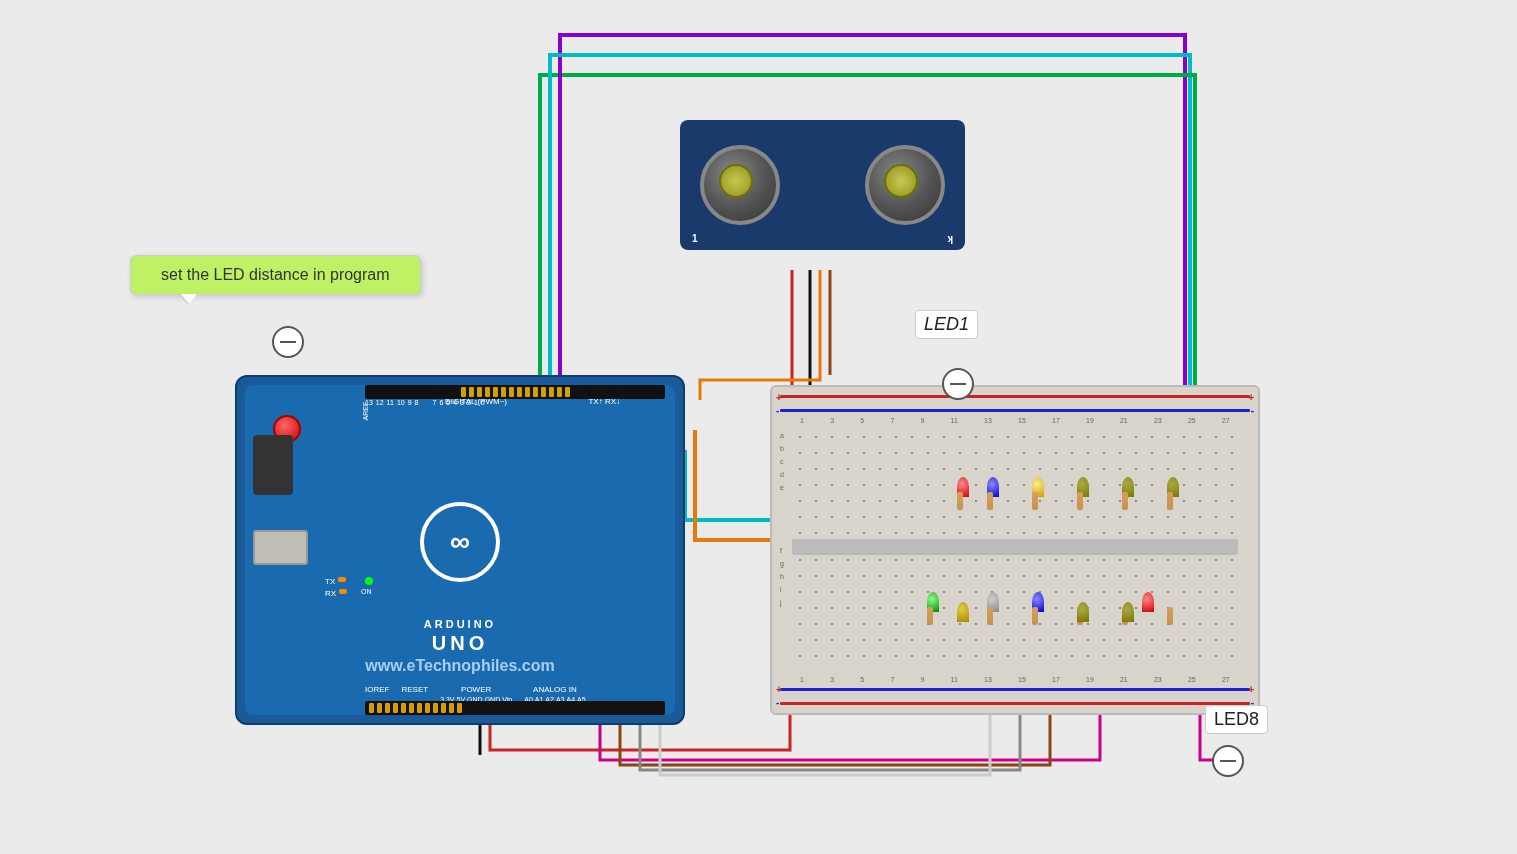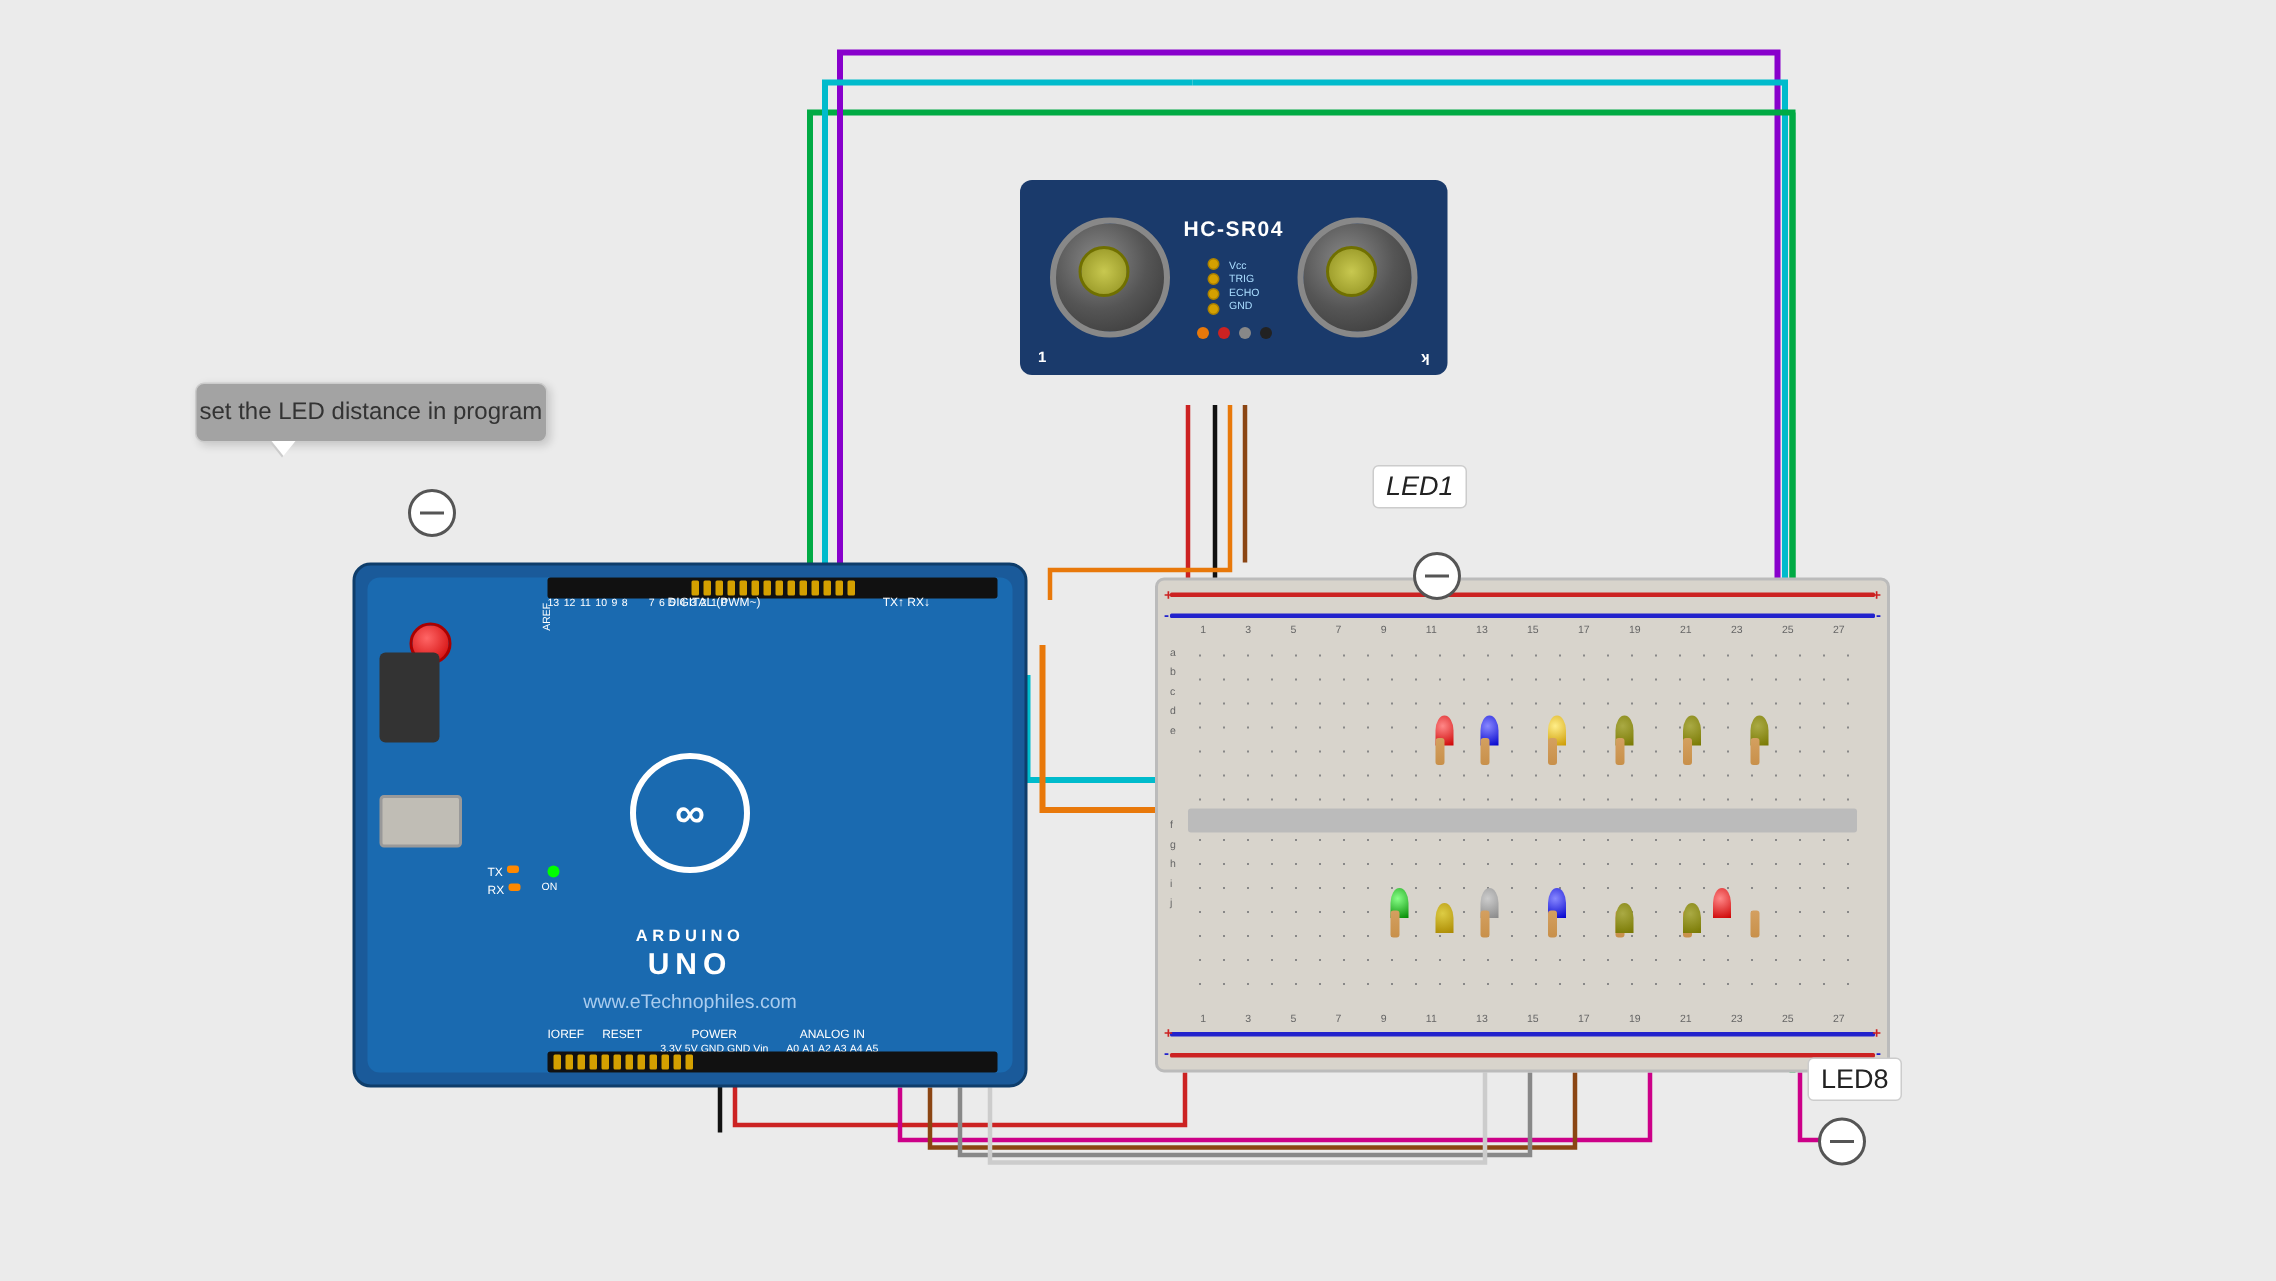--- a/index.html
+++ b/index.html
@@ -18,24 +18,24 @@
       height: 854px;
       position: relative;
       background: #ebebeb;
     }
 
     
     .tooltip-bubble {
       position: absolute;
       left: 130px;
       top: 255px;
-      background: #a3a3a3;
+      background: #bef264;
       border: 1px solid #ccc;
       border-radius: 6px;
-      padding: 10px 2px;
+      padding: 10px 30px;
       font-size: 16px;
       color: #333;
       white-space: nowrap;
       box-shadow: 2px 2px 6px rgba(0,0,0,0.15);
     }
     .tooltip-bubble::after {
       content: '';
       position: absolute;
       bottom: -10px;
       left: 50px;
@@ -325,43 +325,20 @@
 
     <path d="M 1195 75 L 1195 400 L 1195 715" fill="none" stroke="#00aa44" stroke-width="4"></path>
 
     <path d="M 480 720 L 480 755" fill="none" stroke="#111" stroke-width="3"></path>
 
     <path d="M 1200 715 L 1200 760 L 1215 760" fill="none" stroke="#cc0088" stroke-width="3"></path>
   </svg>
 
   <div class="sensor">
     <div class="sensor-eye"></div>
-    <div style="display:flex;flex-direction:column;align-items:center;gap:4px;flex:1;">
-      <div style="color:white;font-size:14px;font-weight:bold;letter-spacing:1px;">HC-SR04</div>
-      <div style="display:flex;gap:6px;margin-top:8px;">
-        <div style="display:flex;flex-direction:column;align-items:center;gap:2px;">
-          <div style="width:8px;height:8px;background:#d4a000;border-radius:50%;border:1px solid #aa8000;"></div>
-          <div style="width:8px;height:8px;background:#d4a000;border-radius:50%;border:1px solid #aa8000;"></div>
-          <div style="width:8px;height:8px;background:#d4a000;border-radius:50%;border:1px solid #aa8000;"></div>
-          <div style="width:8px;height:8px;background:#d4a000;border-radius:50%;border:1px solid #aa8000;"></div>
-        </div>
-        <div style="display:flex;flex-direction:column;gap:2px;justify-content:center;">
-          <div style="font-size:7px;color:#aaddff;">Vcc</div>
-          <div style="font-size:7px;color:#aaddff;">TRIG</div>
-          <div style="font-size:7px;color:#aaddff;">ECHO</div>
-          <div style="font-size:7px;color:#aaddff;">GND</div>
-        </div>
-      </div>
-      <div style="display:flex;gap:6px;margin-top:4px;">
-        <div style="width:8px;height:8px;background:#e8780a;border-radius:50%;"></div>
-        <div style="width:8px;height:8px;background:#cc2222;border-radius:50%;"></div>
-        <div style="width:8px;height:8px;background:#888;border-radius:50%;"></div>
-        <div style="width:8px;height:8px;background:#222;border-radius:50%;"></div>
-      </div>
-    </div>
     <div class="sensor-eye"></div>
 
     <div style="position:absolute;bottom:6px;left:12px;color:white;font-size:10px;font-weight:bold;">1</div>
     <div style="position:absolute;bottom:6px;right:12px;color:white;font-size:10px;font-weight:bold;">ʞ</div>
   </div>
 
   <div class="arduino">
     <div class="arduino-inner">
 
       <div class="arduino-red-btn"></div>
@@ -373,21 +350,21 @@
 
       <div class="arduino-logo">
         <span style="font-size:28px;">∞</span>
       </div>
 
       <div style="position:absolute;bottom:60px;left:50%;transform:translateX(-50%);text-align:center;">
         <div style="color:white;font-size:11px;letter-spacing:3px;font-weight:bold;">ARDUINO</div>
         <div style="color:white;font-size:20px;letter-spacing:4px;font-weight:bold;margin-top:2px;">UNO</div>
       </div>
 
-      <div style="position:absolute;bottom:40px;left:50%;transform:translateX(-50%);color:#aaccee;font-size:13px;white-space:nowrap;">www.eTechnophiles.com</div>
+      <div style="position:absolute;bottom:40px;left:50%;transform:translateX(-50%);color:#aaccee;font-size:16px;white-space:nowrap;font-weight:bold;">www.eTechnophiles.com</div>
 
 
       <div class="tx-rx" style="position:absolute;top:192px;left:80px;">
         <div style="display:flex;gap:3px;">
           <span style="color:white;font-size:8px;">TX</span>
           <div class="tx-rx-led" style="background:#ff8800;"></div>
         </div>
         <div style="display:flex;gap:3px;align-items:flex-start;">
           <span style="color:white;font-size:8px;">RX</span>
           <div class="tx-rx-led" style="background:#ff8800;"></div>

